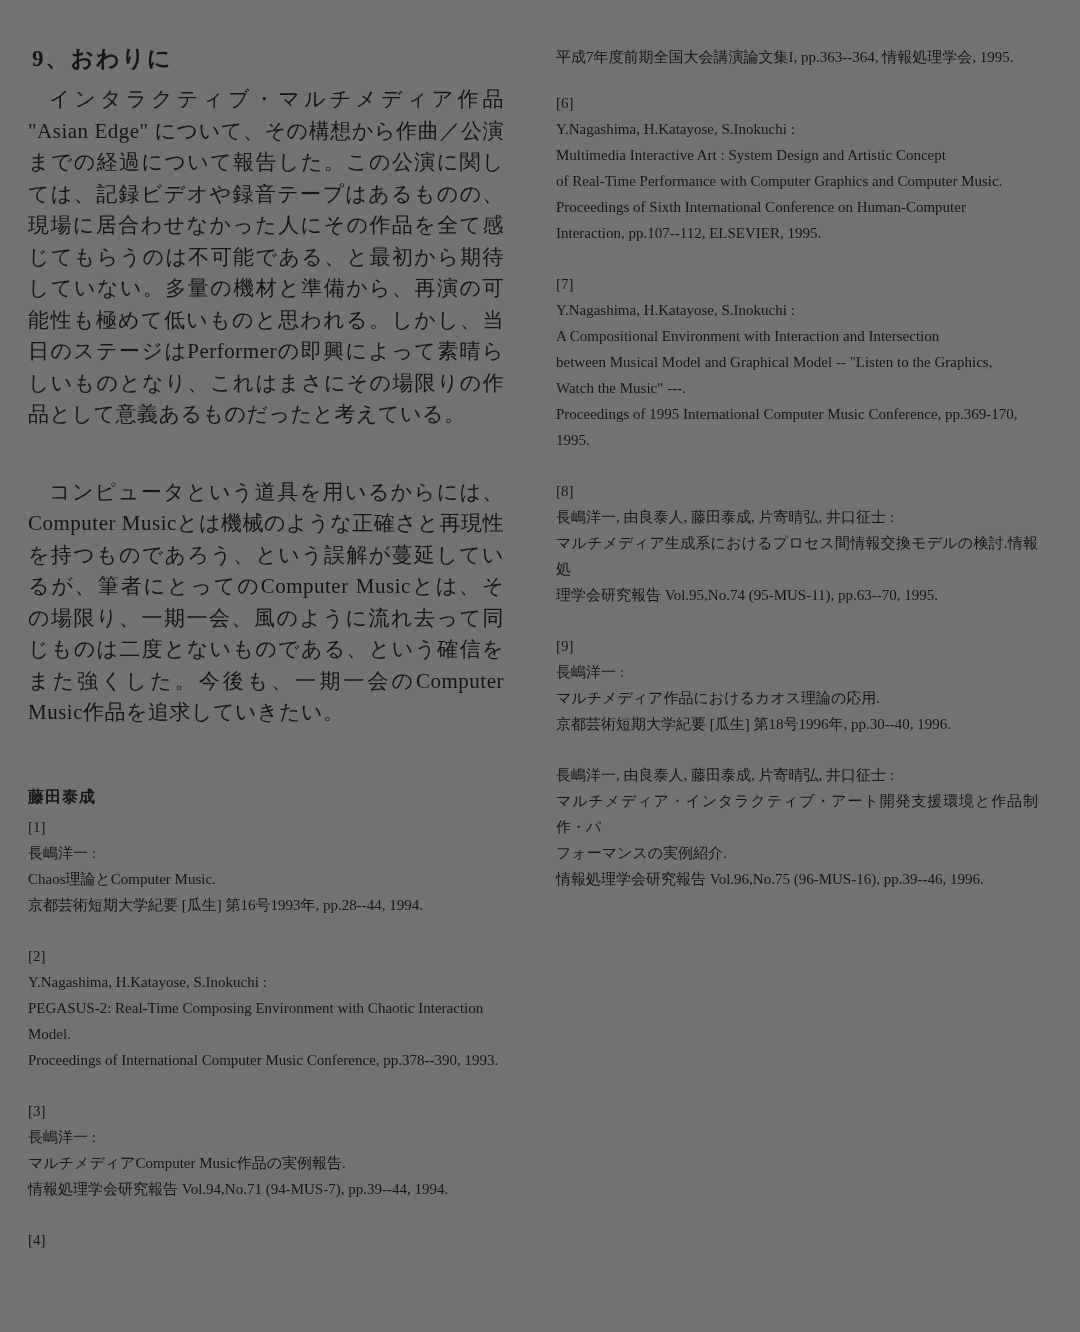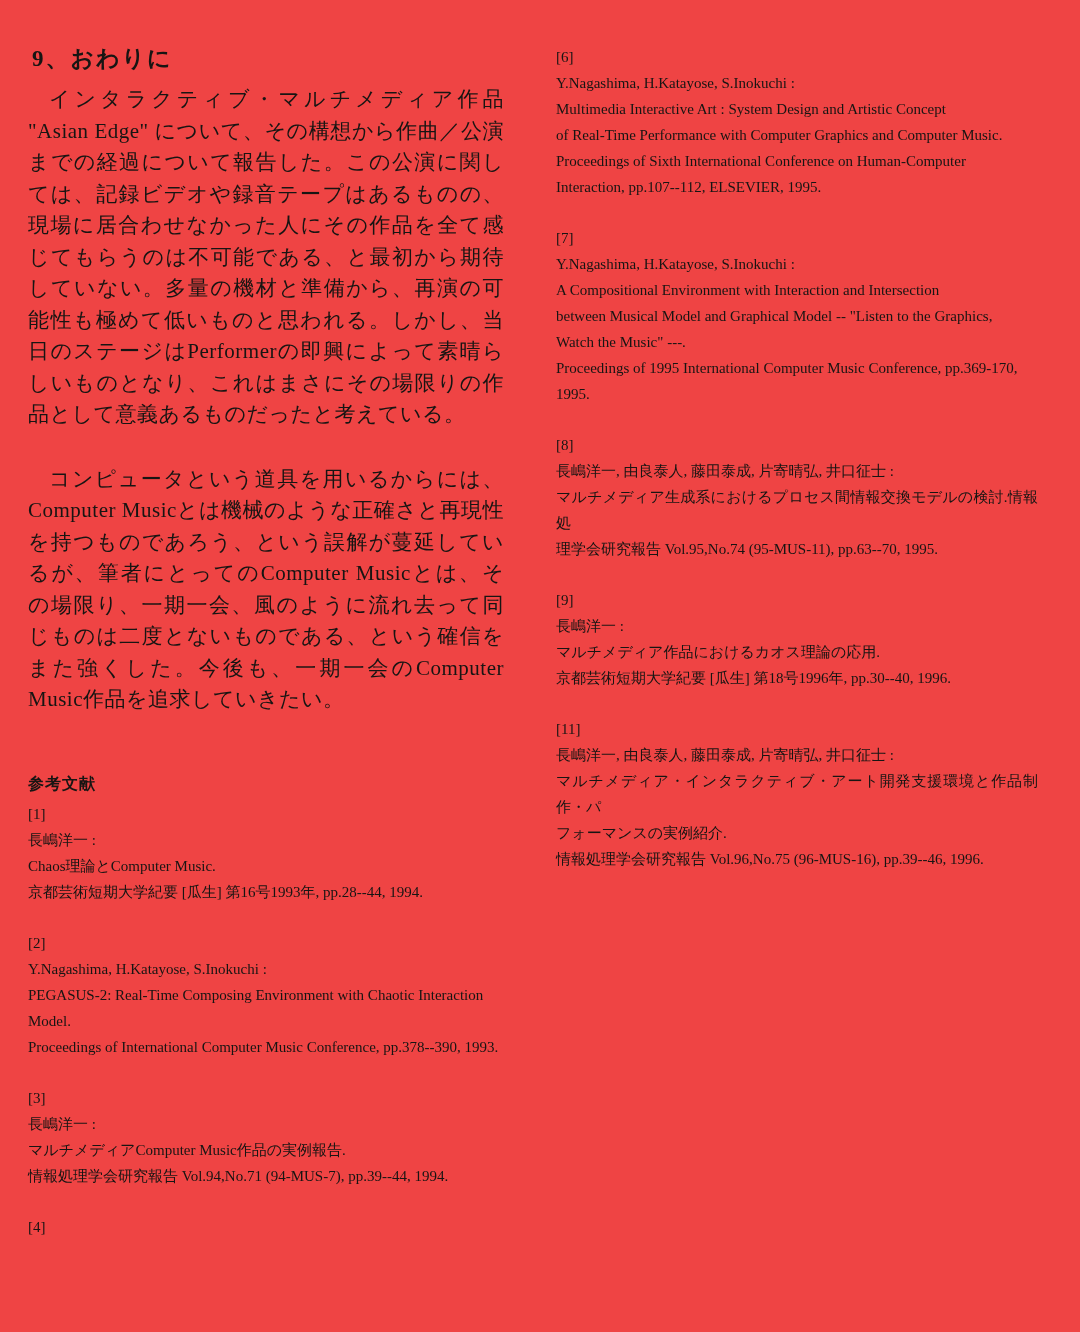--- a/index.html
+++ b/index.html
@@ -4,21 +4,21 @@
 <style>
   html, body {
     margin: 0;
     padding: 0;
     background: #ffffff;
   }
   .page {
     position: relative;
     width: 1080px;
     height: 1332px;
-    background: #ef4444;
+    background: #737373;
     color: #171513;
     font-family: "Liberation Serif", "DejaVu Serif", serif;
     overflow: hidden;
   }
   .col {
     position: absolute;
     top: 44px;
   }
   .col-left {
     left: 28px;
@@ -38,21 +38,21 @@
   .body-para {
     margin: 0;
     font-size: 21px;
     line-height: 31.5px;
     text-align: justify;
     text-justify: inter-ideograph;
     text-indent: 1em;
     letter-spacing: 0.5px;
   }
   .body-para + .body-para {
-    margin-top: 33px;
+    margin-top: 46px;
   }
   .refs-heading {
     font-size: 16px;
     font-weight: bold;
     margin: 58px 0 6px 0;
     letter-spacing: 1px;
   }
   .ref {
     margin: 0 0 25px 0;
   }
@@ -75,21 +75,21 @@
 <body>
 
 <div class="page">
 
   <div class="col col-left">
     <h1 class="section-title">9、おわりに</h1>
 
     <p class="body-para">インタラクティブ・マルチメディア作品 "Asian Edge" について、その構想から作曲／公演までの経過について報告した。この公演に関しては、記録ビデオや録音テープはあるものの、現場に居合わせなかった人にその作品を全て感じてもらうのは不可能である、と最初から期待していない。多量の機材と準備から、再演の可能性も極めて低いものと思われる。しかし、当日のステージはPerformerの即興によって素晴らしいものとなり、これはまさにその場限りの作品として意義あるものだったと考えている。</p>
     <p class="body-para">コンピュータという道具を用いるからには、Computer Musicとは機械のような正確さと再現性を持つものであろう、という誤解が蔓延しているが、筆者にとってのComputer Musicとは、その場限り、一期一会、風のように流れ去って同じものは二度とないものである、という確信をまた強くした。今後も、一期一会のComputer Music作品を追求していきたい。</p>
 
-    <h2 class="refs-heading">参考文献</h2>
+    <h2 class="refs-heading">藤田泰成</h2>
 
     <div class="ref">
       <div class="ref-label">[1]</div>
       <div class="ref-text">長嶋洋一 :
 Chaos理論とComputer Music.
 京都芸術短期大学紀要 [瓜生] 第16号1993年, pp.28--44, 1994.</div>
     </div>
 
     <div class="ref">
       <div class="ref-label">[2]</div>
@@ -106,20 +106,21 @@
 情報処理学会研究報告 Vol.94,No.71 (94-MUS-7), pp.39--44, 1994.</div>
     </div>
 
     <div class="ref">
       <div class="ref-label">[4]</div>
     </div>
 
   </div>
 
   <div class="col col-right">
+    <div class="ref-text continuation">平成7年度前期全国大会講演論文集I, pp.363--364, 情報処理学会, 1995.</div>
 
     <div class="ref">
       <div class="ref-label">[6]</div>
       <div class="ref-text">Y.Nagashima, H.Katayose, S.Inokuchi :
 Multimedia Interactive Art : System Design and Artistic Concept
 of Real-Time Performance with Computer Graphics and Computer Music.
 Proceedings of Sixth International Conference on Human-Computer
 Interaction, pp.107--112, ELSEVIER, 1995.</div>
     </div>
 
@@ -142,21 +143,20 @@
 
     <div class="ref">
       <div class="ref-label">[9]</div>
       <div class="ref-text">長嶋洋一 :
 マルチメディア作品におけるカオス理論の応用.
 京都芸術短期大学紀要 [瓜生] 第18号1996年, pp.30--40, 1996.</div>
     </div>
 
 
     <div class="ref">
-      <div class="ref-label">[11]</div>
       <div class="ref-text">長嶋洋一, 由良泰人, 藤田泰成, 片寄晴弘, 井口征士 :
 マルチメディア・インタラクティブ・アート開発支援環境と作品制作・パ
 フォーマンスの実例紹介.
 情報処理学会研究報告 Vol.96,No.75 (96-MUS-16), pp.39--46, 1996.</div>
     </div>
   </div>
 
 </div>
 
 </body></html>

